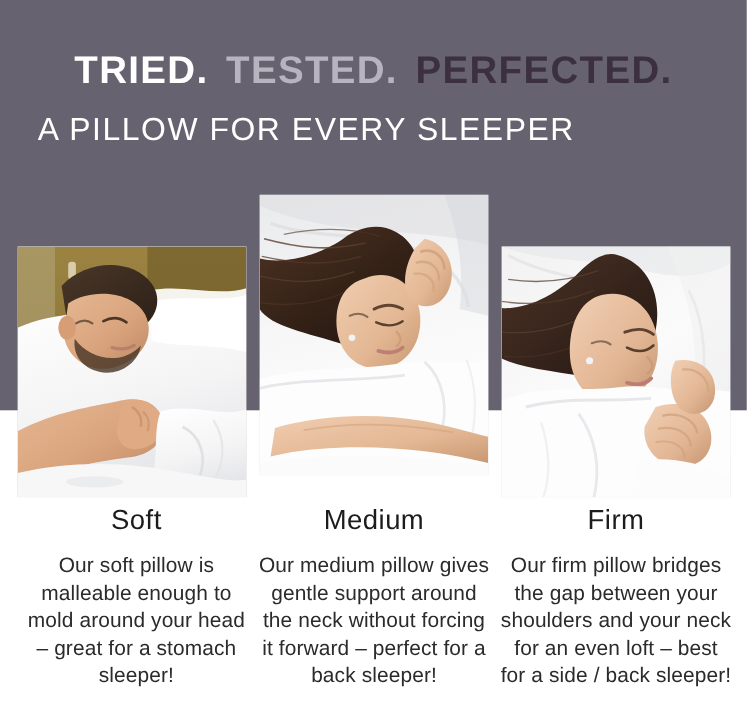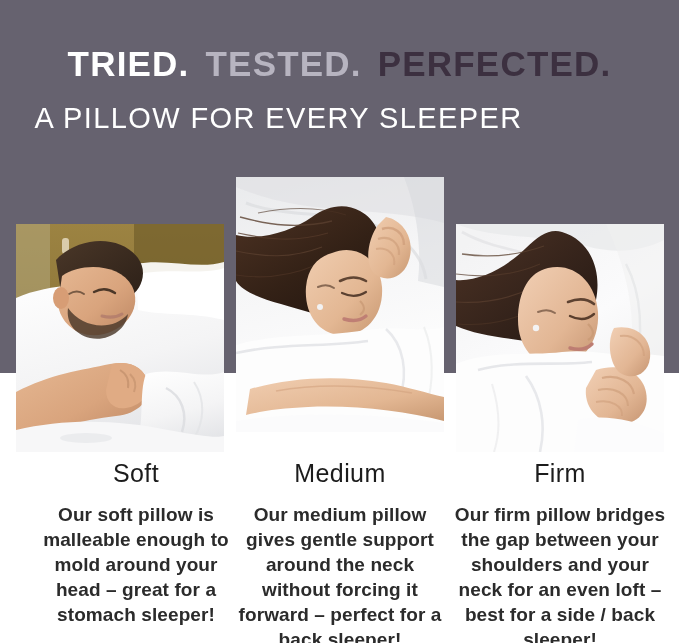--- a/index.html
+++ b/index.html
@@ -76,36 +76,36 @@
   .photo-medium { left: 236px; top: 177px; width: 208px; height: 255px; }
   .photo-firm   { left: 456px; top: 224px; width: 208px; height: 228px; }
 
   
   .col {
     position: absolute;
     top: 458px;
     width: 224px;
     text-align: center;
   }
-  .col-soft   { left: 24px; }
+  .col-soft   { left: 12px; }
   .col-medium { left: 228px; }
   .col-firm   { left: 448px; }
 
   .col-title {
     font-size: 25px;
     line-height: 30px;
     font-weight: 400;
     color: #1c1c1c;
     letter-spacing: 0.4px;
     margin: 0 0 14px 0;
   }
   .col-body {
     font-size: 19px;
     line-height: 25px;
-    font-weight: 700;
+    font-weight: 400;
     color: #2b2b2b;
     letter-spacing: 0.1px;
     margin: 0;
     padding: 0 6px;
   }
 </style>
 </head>
 <body>
 
 <div id="infographic">

